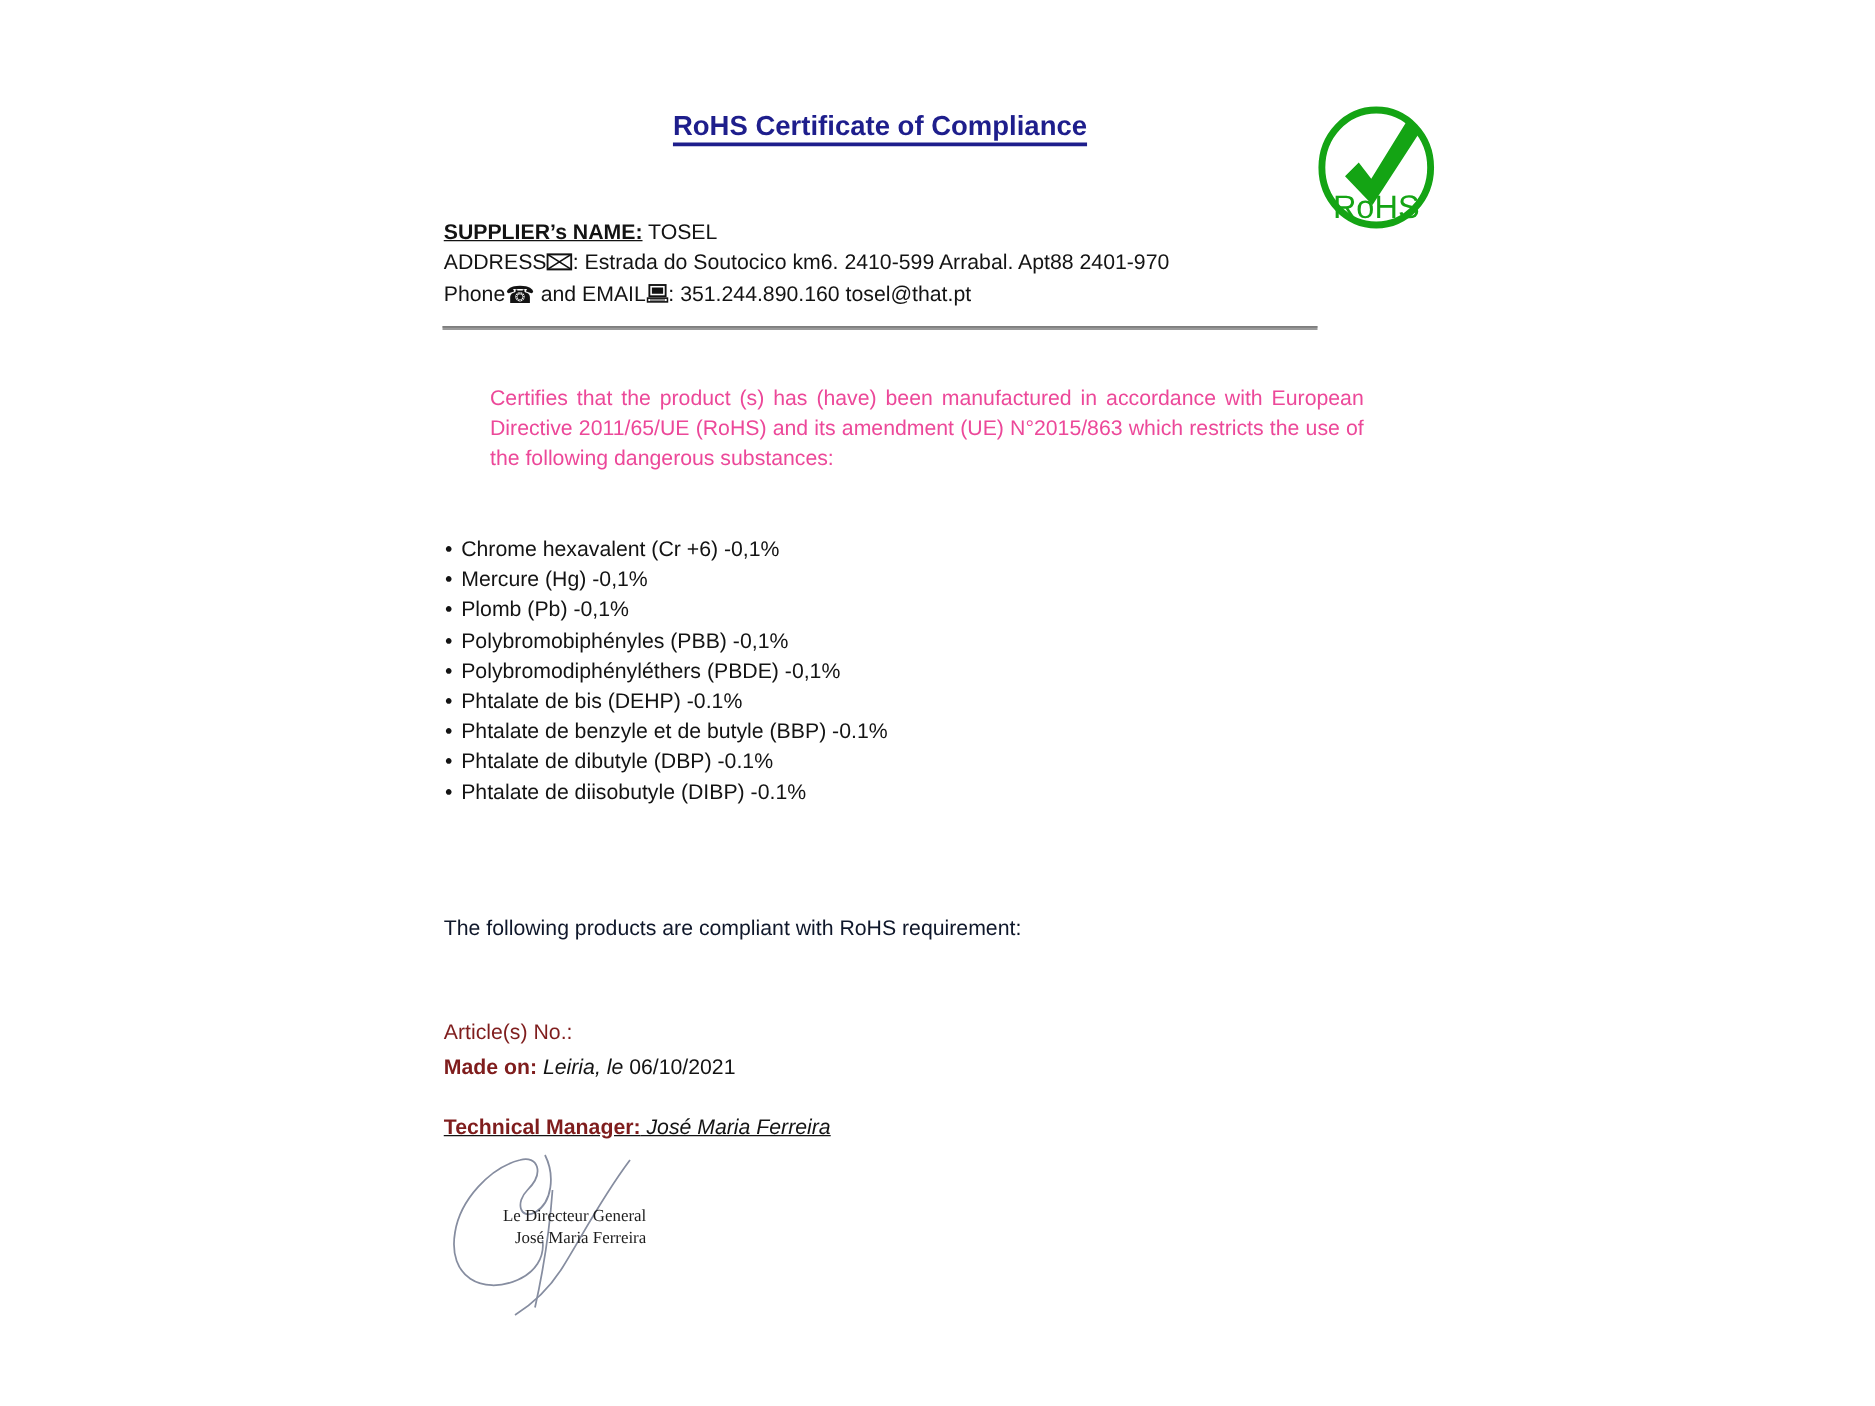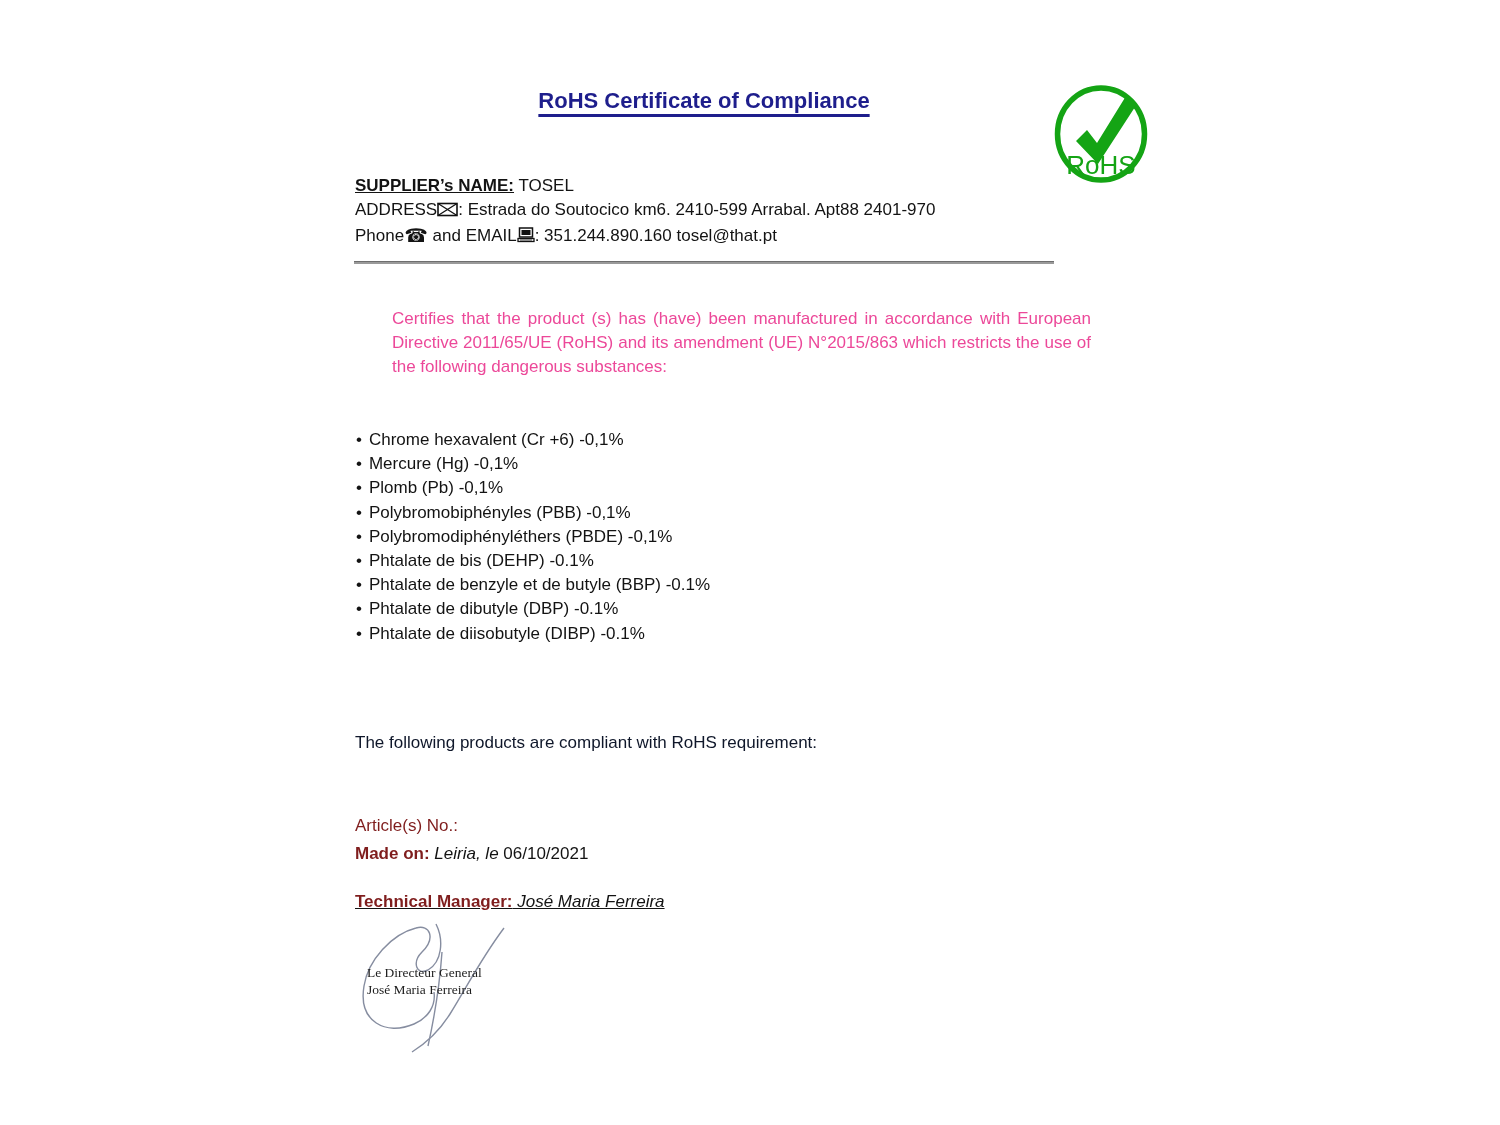--- a/index.html
+++ b/index.html
@@ -39,21 +39,21 @@
   .article { position:absolute; left:355px; top:776px; color:#7f1d1d;margin-top:40px; }
   
   .made-on { position:absolute; left:355px; top:844px; }
   .manager { position:absolute; left:355px; top:892px;text-decoration:underline; }
   .navy-bold { color:#7f1d1d; font-weight:bold; }
   .ital { font-style:italic; }
   
   .signature { position:absolute; left:352px; top:918px; width:175px; height:140px; }
   .signature svg { position:absolute; left:0; top:0; }
   .sig-text {
-    position:absolute; left:15px; top:46px; width:150px; text-align:left;
+    position:absolute; left:15px; top:46px; width:150px; text-align:right;
     font-family:"Liberation Serif", serif; font-size:13.5px; line-height:17px; color:#1d1d1d;
   }
 </style>
 </head>
 <body>
 
 <div class="page">
 
   <div class="title-wrap">
     <span class="title">RoHS Certificate of Compliance</span>

